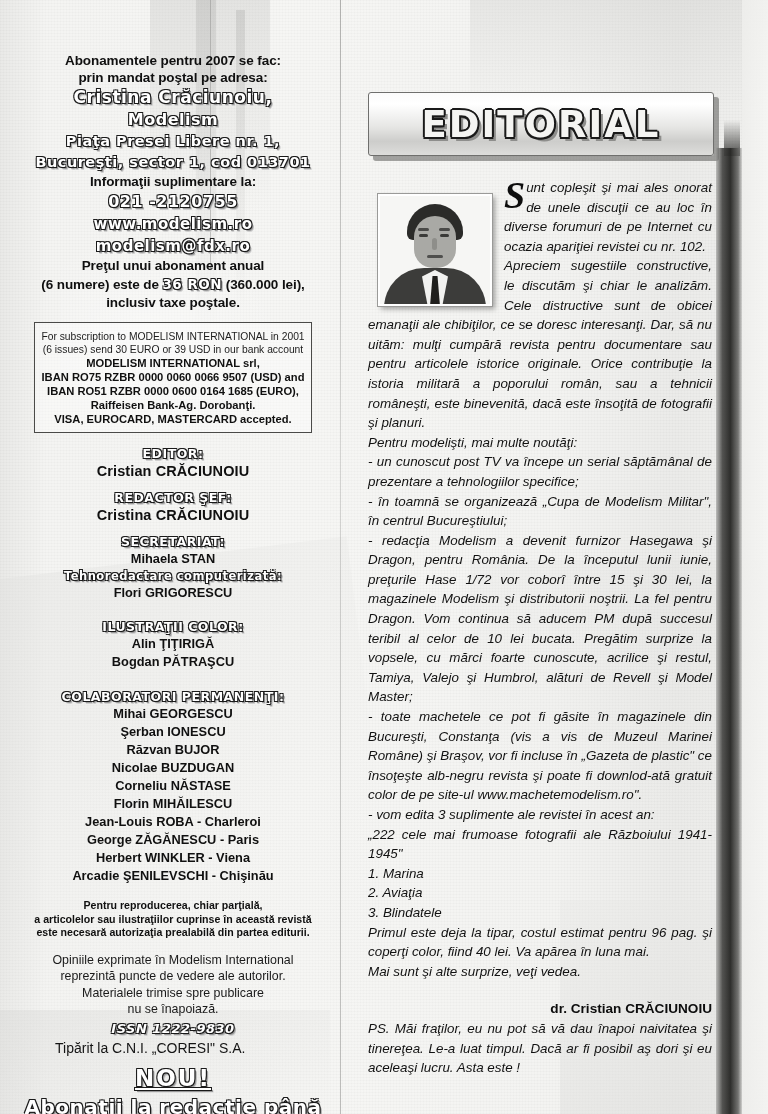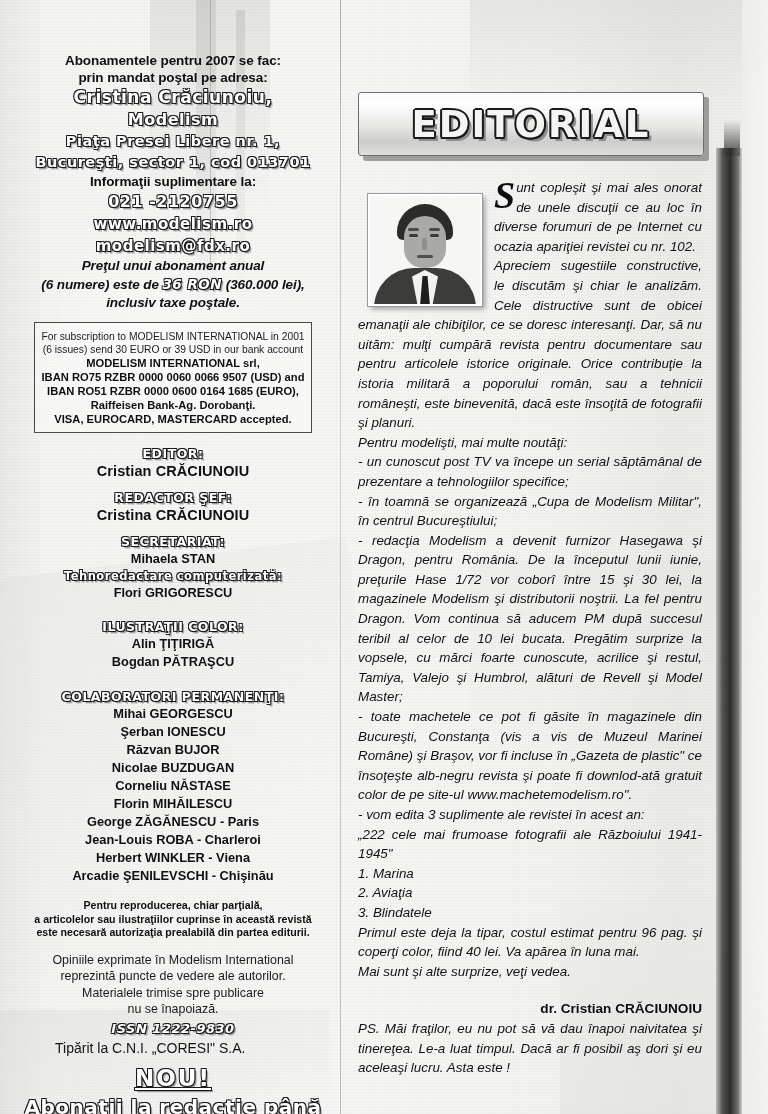--- a/index.html
+++ b/index.html
@@ -139,21 +139,21 @@
        2.5px 2.5px 0 #cfcfcf;
     letter-spacing: .5px;
   }
 
   .addr-name { font-size: 17px; line-height: 23px; }
   .addr-sub  { font-size: 16px; line-height: 22px; }
   .addr-line { font-size: 14.5px; line-height: 21px; }
   .phone     { font-size: 16px; line-height: 23px; }
   .web       { font-size: 15px; line-height: 22px; }
 
-  .price-l { font-size: 13.5px; line-height: 18px; font-weight: bold; font-style: italic; }
+  .price-l { font-size: 13.5px; line-height: 18px; font-weight: bold; }
   .ron { font-size: 13.5px; }
 
   
   .bankbox {
     margin: 10px 16px 0 16px;
     border: 1px solid #4a4a48;
     padding: 7px 4px 6px 4px;
     background: rgba(255,255,255,.35);
   }
   .bank-sm { font-size: 10.3px; line-height: 13px; color: #1c1c1c; }
@@ -212,21 +212,21 @@
   .printer {
     position: absolute;
     left: 55px; top: 1040px;
     font-size: 14px;
     color: #141414;
   }
 
   
   .col-right {
     position: absolute;
-    left: 358px; top: 92px; width: 344px;
+    left: 368px; top: 92px; width: 344px;
   }
 
   .banner {
     position: relative;
     width: 344px;
     height: 62px;
     background:
       linear-gradient(180deg, #fbfbfb 0%, #ffffff 18%, #e6e6e4 55%, #cdcdcb 78%, #dddddb 100%);
     border: 1px solid #6f6f6d;
     border-radius: 3px;
@@ -409,22 +409,22 @@
     </div>
 
     <div style="margin-top:17px">
       <div class="outl role">COLABORATORI PERMANENŢI:</div>
       <div class="person-sm">Mihai GEORGESCU</div>
       <div class="person-sm">Şerban IONESCU</div>
       <div class="person-sm">Răzvan BUJOR</div>
       <div class="person-sm">Nicolae BUZDUGAN</div>
       <div class="person-sm">Corneliu NĂSTASE</div>
       <div class="person-sm">Florin MIHĂILESCU</div>
+      <div class="person-sm">Jean-Louis ROBA - Charleroi</div>
       <div class="person-sm">George ZĂGĂNESCU - Paris</div>
-      <div class="person-sm">Jean-Louis ROBA - Charleroi</div>
       <div class="person-sm">Herbert WINKLER - Viena</div>
       <div class="person-sm">Arcadie ŞENILEVSCHI - Chişinău</div>
     </div>
 
     <div class="legal-bd">
       <div>Pentru reproducerea, chiar parţială,</div>
       <div>a articolelor sau ilustraţiilor cuprinse în această revistă</div>
       <div>este necesară autorizaţia prealabilă din partea editurii.</div>
     </div>
 

